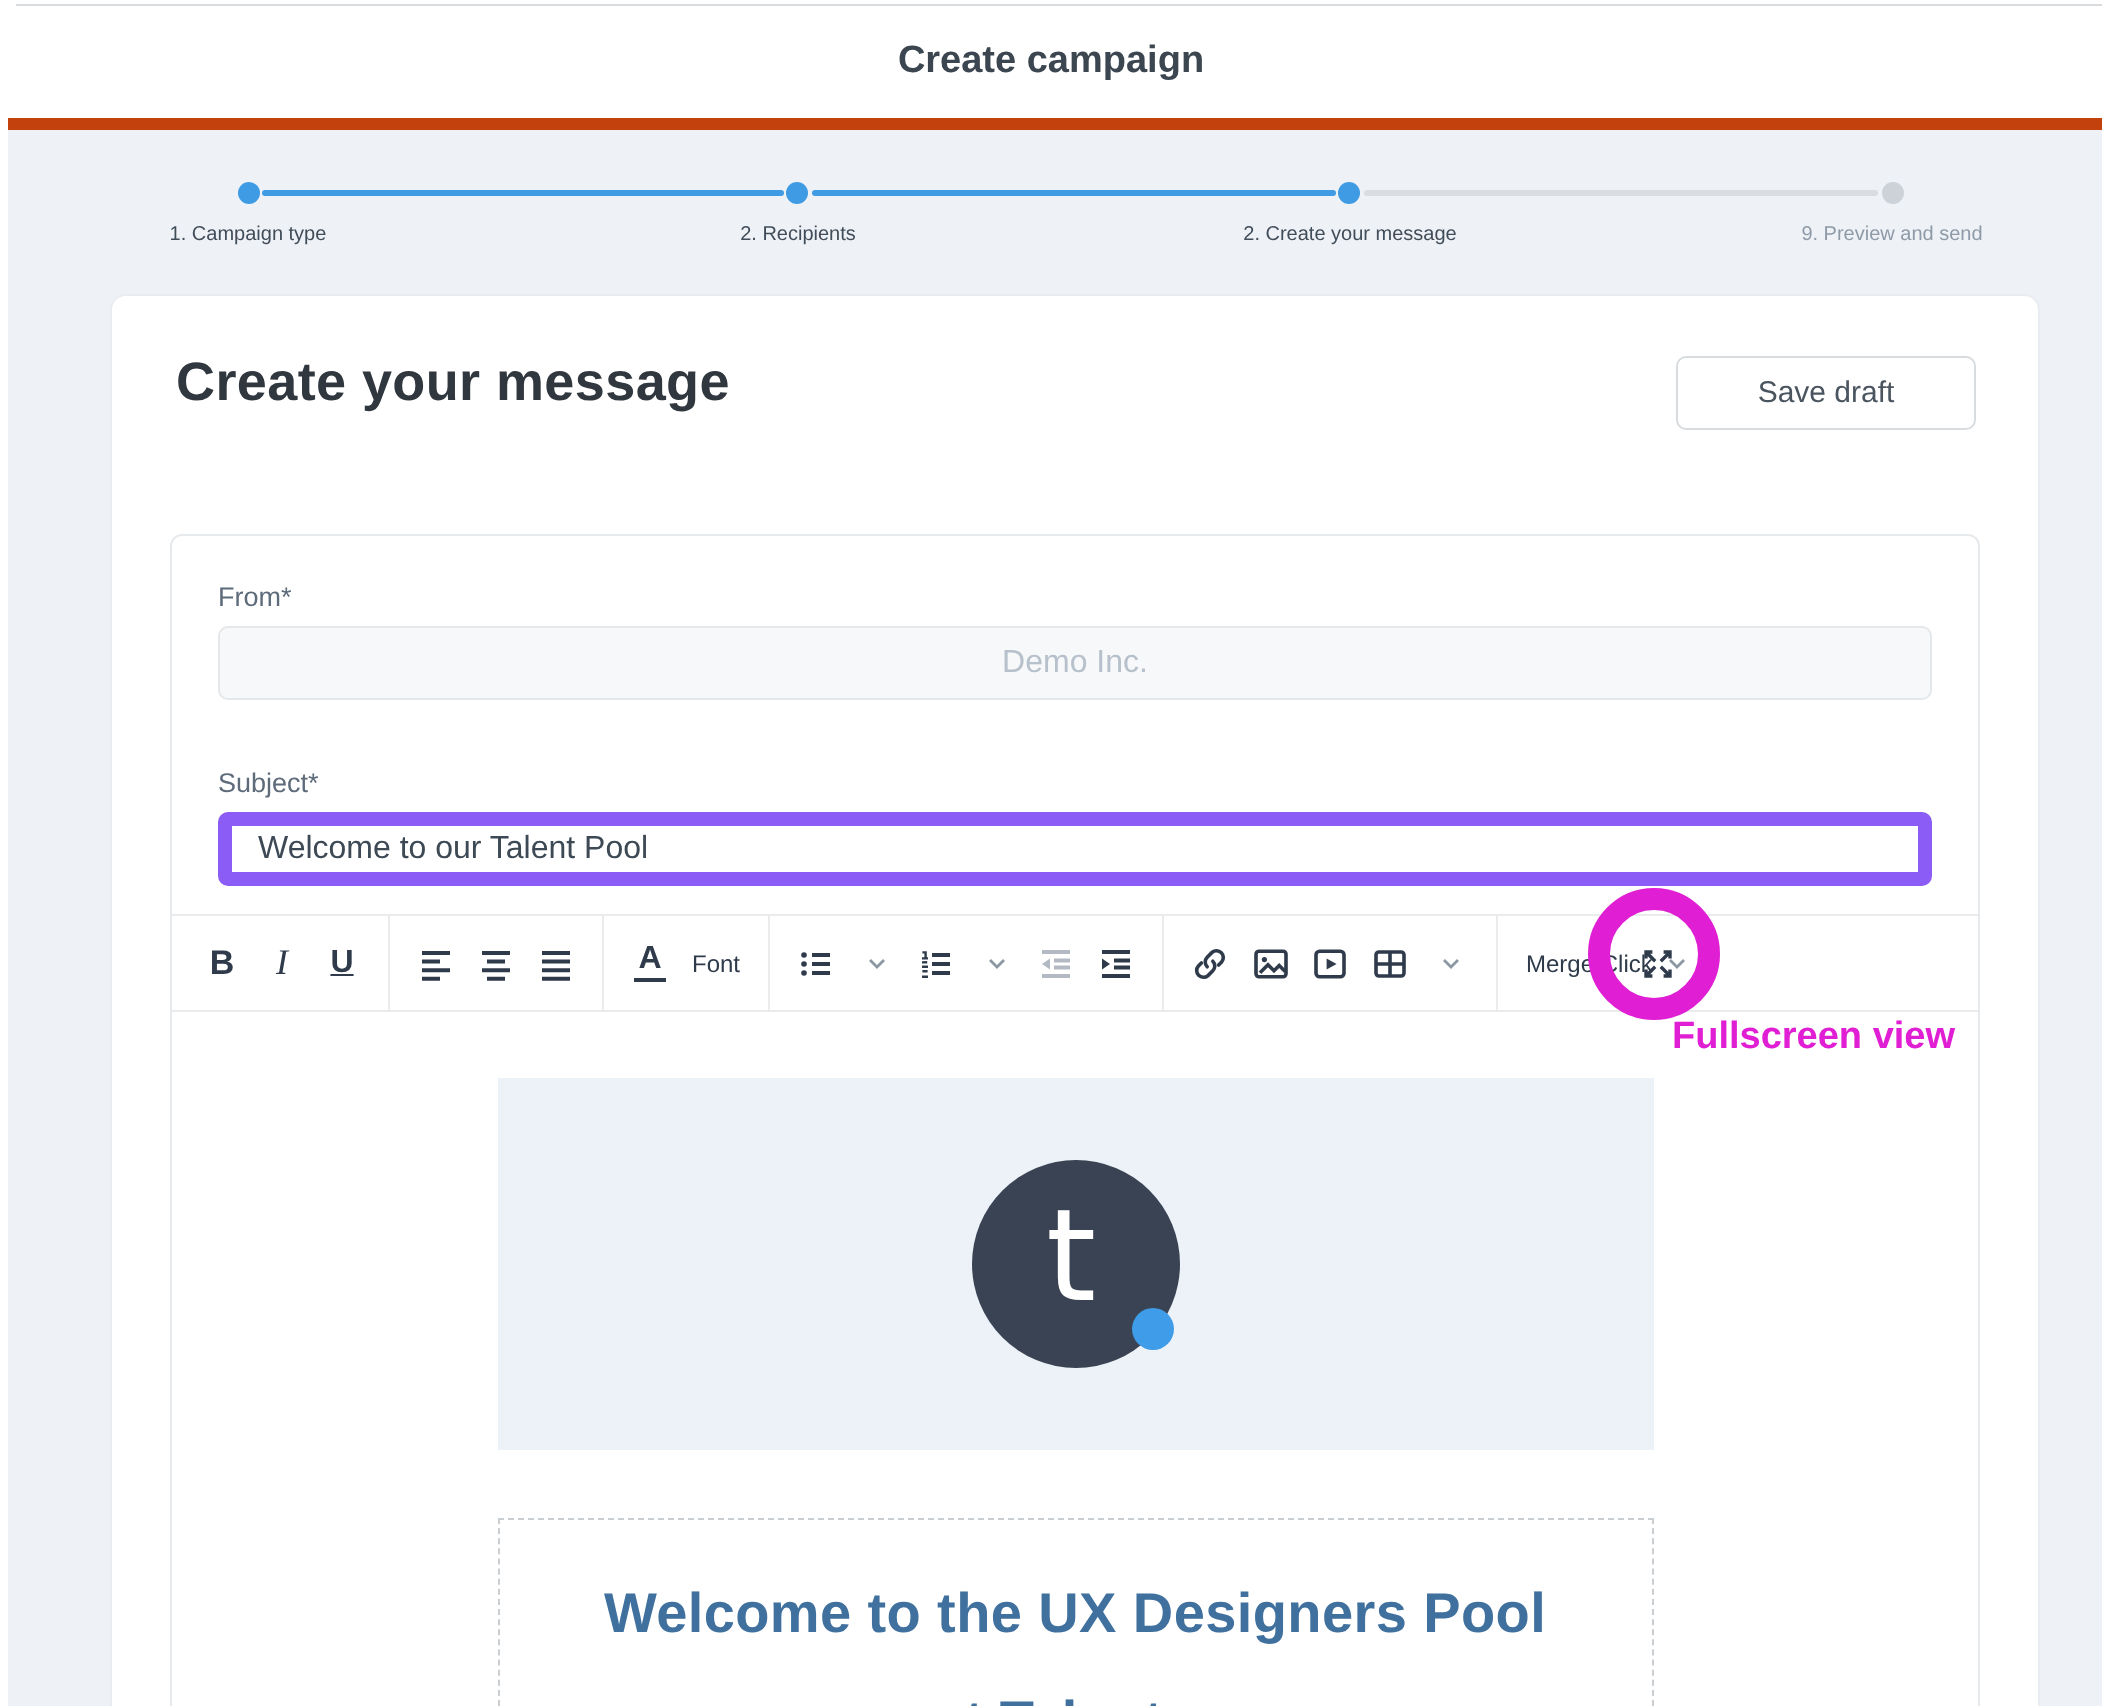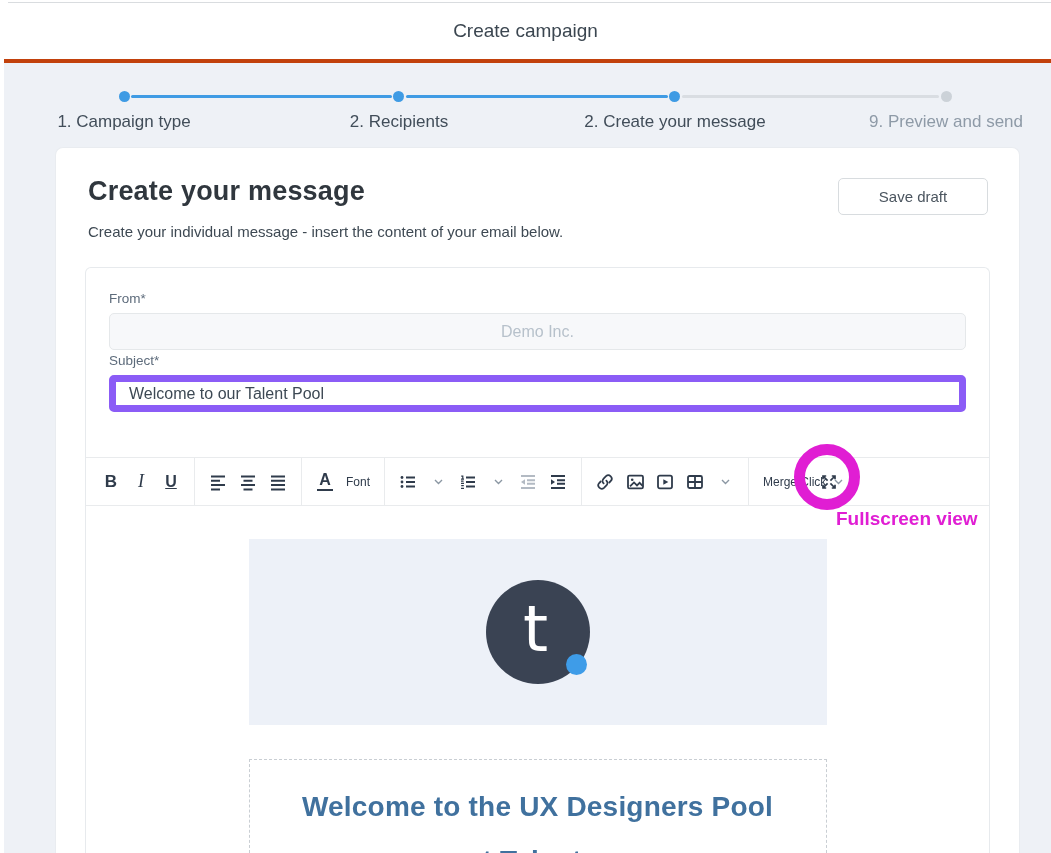--- a/index.html
+++ b/index.html
@@ -7,37 +7,37 @@
   body {
     position:relative; overflow:hidden; background:#fff;
     font-family:"Liberation Sans","DejaVu Sans",sans-serif;
     color:#3e4953;
   }
   .top-line { position:absolute; top:2px; left:8px; right:0; height:1px; background:#d9dcdf; z-index:5; }
   .left-sliver { position:absolute; top:0; left:0; width:4px; height:853px; background:#fff; z-index:40; }
 
   
   .app-header { position:absolute; top:3px; left:0; width:100%; height:56px; background:#fff;
-    border-bottom:4px solid #c2410c; display:flex; align-items:center; justify-content:center; z-index:4; }
+    border-bottom:6px solid #c2410c; display:flex; align-items:center; justify-content:center; z-index:4;font-weight:bold; }
   .app-header-title { font-size:19px; color:#3b4650; }
 
   
   .main-bg { position:absolute; top:60px; left:0; right:0; bottom:0; background:#eef1f6; }
 
   
   .stepper { position:absolute; top:88px; left:55px; width:965px; height:50px; z-index:3; }
   .step-line { position:absolute; top:7px; height:3px; border-radius:2px; background:#3f9be4; }
   .step-line.l1 { left:76px;  width:261px; }
   .step-line.l2 { left:351px; width:262px; }
   .step-line.l3 { left:627px; width:257px; background:#d9dde2; }
   .step-dot { position:absolute; top:3px; width:11px; height:11px; border-radius:50%; background:#3f9be4; }
   .step-dot.d1 { left:64px; } .step-dot.d2 { left:338px; } .step-dot.d3 { left:614px; }
   .step-dot.d4 { left:886px; background:#ccd2d8; }
   .step-label { position:absolute; top:24px; transform:translateX(-50%); white-space:nowrap;
-    font-size:17px; color:#414d59; cursor:default; }
+    font-size:10px; color:#414d59; cursor:default; }
   .step-label.s1 { left:69px; } .step-label.s2 { left:344px; } .step-label.s3 { left:620px; }
   .step-label.s4 { left:891px; color:#8e9aa7; }
 
   
   .card { position:absolute; top:147px; left:55px; width:965px; height:706px; background:#fff;
     border:1px solid #e9ecf0; border-bottom:none; border-radius:8px 8px 0 0; box-sizing:border-box; z-index:3; }
   .panel-title { position:absolute; left:32px; top:28px; font-size:27px; font-weight:700; color:#30373e; letter-spacing:.2px; }
   .save-draft-btn { position:absolute; right:31px; top:30px; width:150px; height:37px; background:#fff;
     border:1px solid #d8dcdf; border-radius:5px; font-size:15px; color:#4b555f; font-family:inherit;
     display:flex; align-items:center; justify-content:center; cursor:pointer; }
@@ -46,21 +46,21 @@
   
   .editor-shell { position:absolute; left:29px; top:119px; width:905px; bottom:0;
     border:1px solid #e7eaed; border-bottom:none; border-radius:6px 6px 0 0; box-sizing:border-box; }
   .fields { position:absolute; top:0; left:0; right:0; height:189px; padding:23px 23px 0; box-sizing:border-box; }
   .field-label { font-size:13.5px; color:#5d6b7b; margin-bottom:7px; }
   .text-input { display:block; width:100%; height:37px; box-sizing:border-box; border-radius:5px;
     padding:0 13px; font-size:16px; font-family:inherit; outline:none; }
   .input-disabled { background:#f7f8fa; border:1px solid #e5e8ea; color:#b7c1cb;text-align:center; }
   .input-disabled::placeholder { color:#b7c1cb; opacity:1; }
   .input-normal { background:#fff; border:7px solid #8b5cf6; color:#3d4954; }
-  .from-group { margin-bottom:3px; }
+  .from-group { margin-bottom:34px; }
 
   
   .toolbar { position:absolute; top:189px; left:0; right:0; height:49px; box-sizing:border-box;
     border-top:1px solid #e9ebed; border-bottom:1px solid #e9ebed;
     display:flex; align-items:center; padding:0 10px; background:#fff; }
   .tb-btn { min-width:30px; height:34px; display:flex; align-items:center; justify-content:center;
     border:none; background:transparent; color:#2f3b4b; cursor:pointer; font-family:inherit; padding:0 2px; }
   .tb-sep { width:1px; align-self:stretch; background:#e9ebed; margin:0 8px; }
   .tb-glyph-b { font-weight:700; font-size:17px; }
   .tb-glyph-i { font-style:italic; font-family:"Liberation Serif",serif; font-size:18px; }
@@ -114,21 +114,20 @@
   <div class="step-dot d4"></div>
   <div class="step-label s1">1. Campaign type</div>
   <div class="step-label s2">2. Recipients</div>
   <div class="step-label s3">2. Create your message</div>
   <div class="step-label s4">9. Preview and send</div>
 </nav>
 
 <section class="card">
   <h1 class="panel-title">Create your message</h1>
   <button class="save-draft-btn">Save draft</button>
-  <p class="panel-subtitle">Create your individual message - insert the content of your email below.</p>
 
   <div class="editor-shell">
 
     <div class="fields">
       <div class="from-group">
         <div class="field-label">From*</div>
         <input class="text-input input-disabled" type="text" disabled="" placeholder="Demo Inc." style="">
       </div>
       <div>
         <div class="field-label">Subject*</div>

